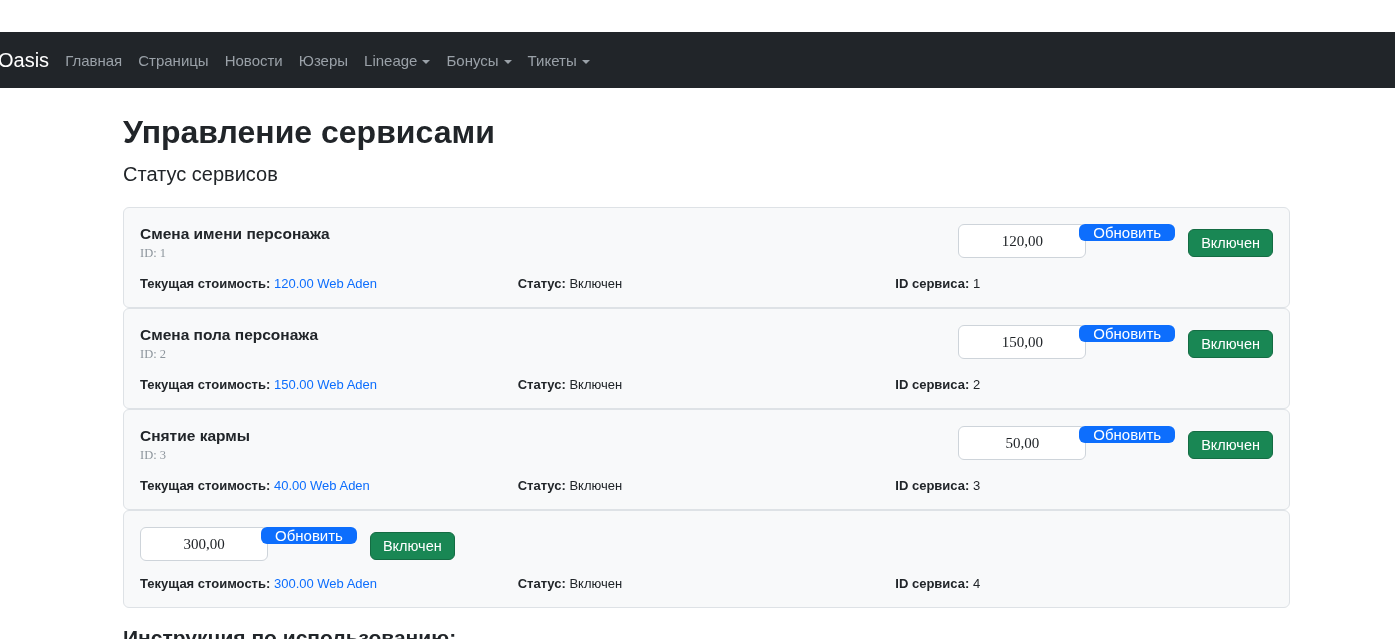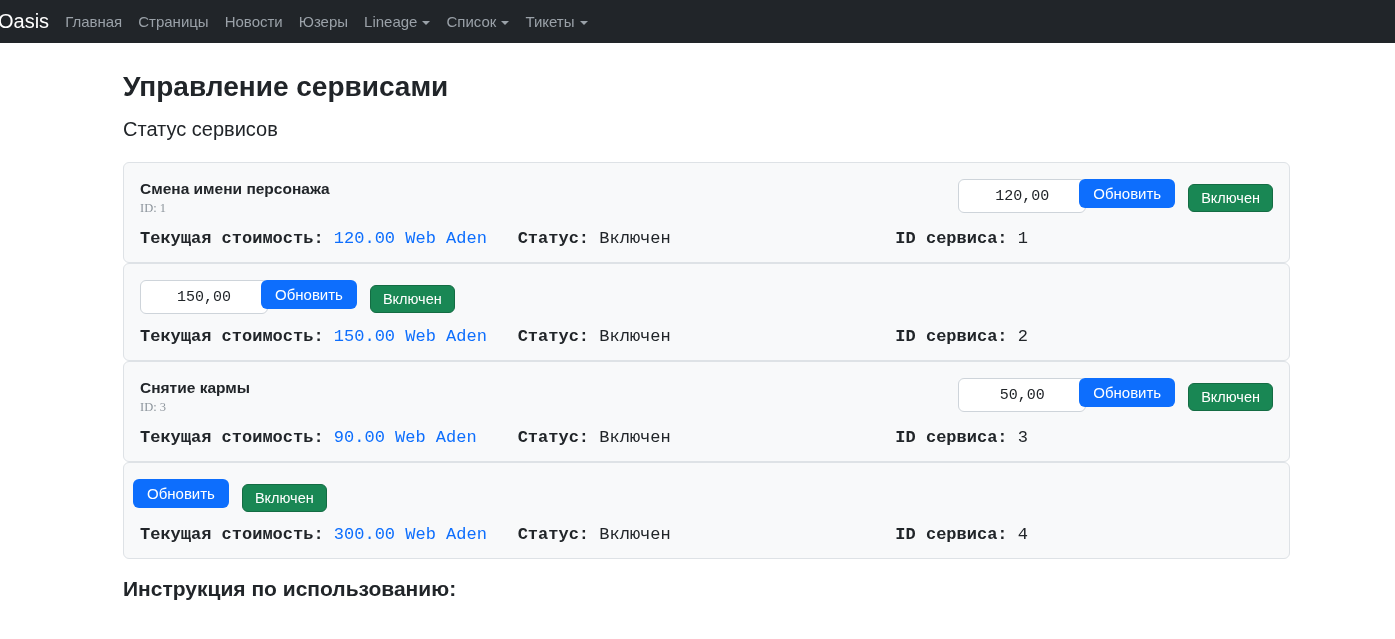--- a/index.html
+++ b/index.html
@@ -19,96 +19,97 @@
   * { box-sizing: border-box; }
   html, body { margin: 0; padding: 0; }
   body {
     width: 1395px; height: 639px; overflow: hidden;
     background: #ffffff; color: var(--text);
     font-family: "Liberation Sans", sans-serif;
   }
 
   
   .navbar {
-    height: 43px; background: var(--navbar-bg);
+    height: 56px; background: var(--navbar-bg);
     display: flex; align-items: center;
     padding: 0;
+    margin-top: 32px;
   }
   .brand {
     color: var(--brand); font-size: 20px; line-height: 43px;
     text-decoration: none; margin-left: -2px; margin-right: 8px;
     white-space: nowrap; cursor: pointer;
   }
   .nav { display: flex; align-items: center; }
   .nav a {
     color: var(--nav-link); font-size: 15px; text-decoration: none;
     padding: 8px 8px; line-height: 43px; white-space: nowrap; cursor: pointer;
   }
   .caret {
     display: inline-block; width: 0; height: 0;
     border-left: 4px solid transparent; border-right: 4px solid transparent;
     border-top: 4px solid currentColor; margin-left: 5px; vertical-align: 2px;
   }
 
   
   .container { width: 1167px; margin-left: 123px; padding-top: 25px; }
-  h1.page-title { font-size: 28px; line-height: 38px; font-weight: 600; margin: 0 0 10px 0; }
+  h1.page-title { font-size: 32px; line-height: 38px; font-weight: 600; margin: 0 0 10px 0; }
   h2.page-subtitle { font-size: 20px; line-height: 26px; font-weight: 500; margin: 0 0 20px 0; }
 
   
   .card {
     background: var(--card-bg);
     border: 1px solid var(--card-border);
     border-radius: 6px;
     padding: 16px 16px 14px 16px;
   }
   .card-top { display: flex; justify-content: space-between; align-items: flex-start; }
   .service-name { font-size: 15.5px; font-weight: 700; line-height: 19px; }
   .service-id-caption { font-size: 12.5px; color: var(--muted); line-height: 16px; margin-top: 2px; font-family: Liberation Serif, serif; }
 
   .card-controls { display: flex; align-items: flex-start; }
   .price-input {
     width: 128px; height: 34px; text-align: center;
-    font-size: 15px; font-family: Liberation Mono, monospace; color: var(--text);
+    font-size: 15px; font-family: Liberation Serif, serif; color: var(--text);
     border: 1px solid var(--input-border); border-radius: 6px;
     background: #fff; outline: none; padding: 4px 10px;
   }
   .btn { cursor: pointer; font-family: "Liberation Sans", sans-serif; }
   .btn-update {
-    height: 29px; padding: 0 14px; margin-left: -7px; position: relative;
+    height: 17px; padding: 0 14px; margin-left: -7px; position: relative;
     background: var(--primary-button); color: #fff;
     border: none; border-radius: 6px; font-size: 15px;
   }
   .btn-status {
     height: 28px; margin-top: 5px; margin-left: 13px; padding: 0 12px;
     background: var(--success-button); color: #fff;
     border: 1px solid var(--success-border); border-radius: 6px; font-size: 14.5px;
   }
 
   .card-bottom {
     display: grid; grid-template-columns: 1fr 1fr 1fr;
-    margin-top: 14px; font-size: 17px; line-height: 18px; font-family: Liberation Mono, monospace;
+    margin-top: 14px; font-size: 13px; line-height: 18px;
   }
   .card-bottom b { font-weight: 700; }
   .cost-link { color: var(--link); text-decoration: none; cursor: pointer; }
 
   .footer-heading { font-size: 21px; font-weight: 700; margin: 17px 0 0 0; line-height: 26px; }
 </style>
 </head>
 <body>
 
 <nav class="navbar">
   <a class="brand">Oasis</a>
   <div class="nav">
     <a><span>Главная</span></a>
     <a><span>Страницы</span></a>
     <a><span>Новости</span></a>
     <a><span>Юзеры</span></a>
     <a><span>Lineage</span><span class="caret"></span></a>
-    <a><span>Список</span><span class="caret"></span></a>
+    <a><span>Бонусы</span><span class="caret"></span></a>
     <a><span>Тикеты</span><span class="caret"></span></a>
   </div>
 </nav>
 
 <div class="container">
   <h1 class="page-title">Управление сервисами</h1>
   <h2 class="page-subtitle">Статус сервисов</h2>
 
   <div class="card">
     <div class="card-top">
@@ -124,20 +125,24 @@
     </div>
     <div class="card-bottom">
       <div><b>Текущая стоимость:</b> <a class="cost-link">120.00 Web Aden</a></div>
       <div><b>Статус:</b> <span>Включен</span></div>
       <div><b>ID сервиса:</b> <span>1</span></div>
     </div>
   </div>
 
   <div class="card">
     <div class="card-top">
+      <div>
+        <div class="service-name">Смена пола персонажа</div>
+        <div class="service-id-caption"><span>ID:</span> <span>2</span></div>
+      </div>
       <div class="card-controls">
         <input class="price-input" type="text" value="150,00" style="">
         <button class="btn btn-update">Обновить</button>
         <button class="btn btn-status">Включен</button>
       </div>
     </div>
     <div class="card-bottom">
       <div><b>Текущая стоимость:</b> <a class="cost-link">150.00 Web Aden</a></div>
       <div><b>Статус:</b> <span>Включен</span></div>
       <div><b>ID сервиса:</b> <span>2</span></div>
@@ -150,29 +155,30 @@
         <div class="service-name">Снятие кармы</div>
         <div class="service-id-caption"><span>ID:</span> <span>3</span></div>
       </div>
       <div class="card-controls">
         <input class="price-input" type="text" value="50,00" style="">
         <button class="btn btn-update">Обновить</button>
         <button class="btn btn-status">Включен</button>
       </div>
     </div>
     <div class="card-bottom">
-      <div><b>Текущая стоимость:</b> <a class="cost-link">90.00 Web Aden</a></div>
+      <div><b>Текущая стоимость:</b> <a class="cost-link">40.00 Web Aden</a></div>
       <div><b>Статус:</b> <span>Включен</span></div>
       <div><b>ID сервиса:</b> <span>3</span></div>
     </div>
   </div>
 
   <div class="card">
     <div class="card-top">
       <div class="card-controls">
+        <input class="price-input" type="text" value="300,00" style="">
         <button class="btn btn-update">Обновить</button>
         <button class="btn btn-status">Включен</button>
       </div>
     </div>
     <div class="card-bottom">
       <div><b>Текущая стоимость:</b> <a class="cost-link">300.00 Web Aden</a></div>
       <div><b>Статус:</b> <span>Включен</span></div>
       <div><b>ID сервиса:</b> <span>4</span></div>
     </div>
   </div>

